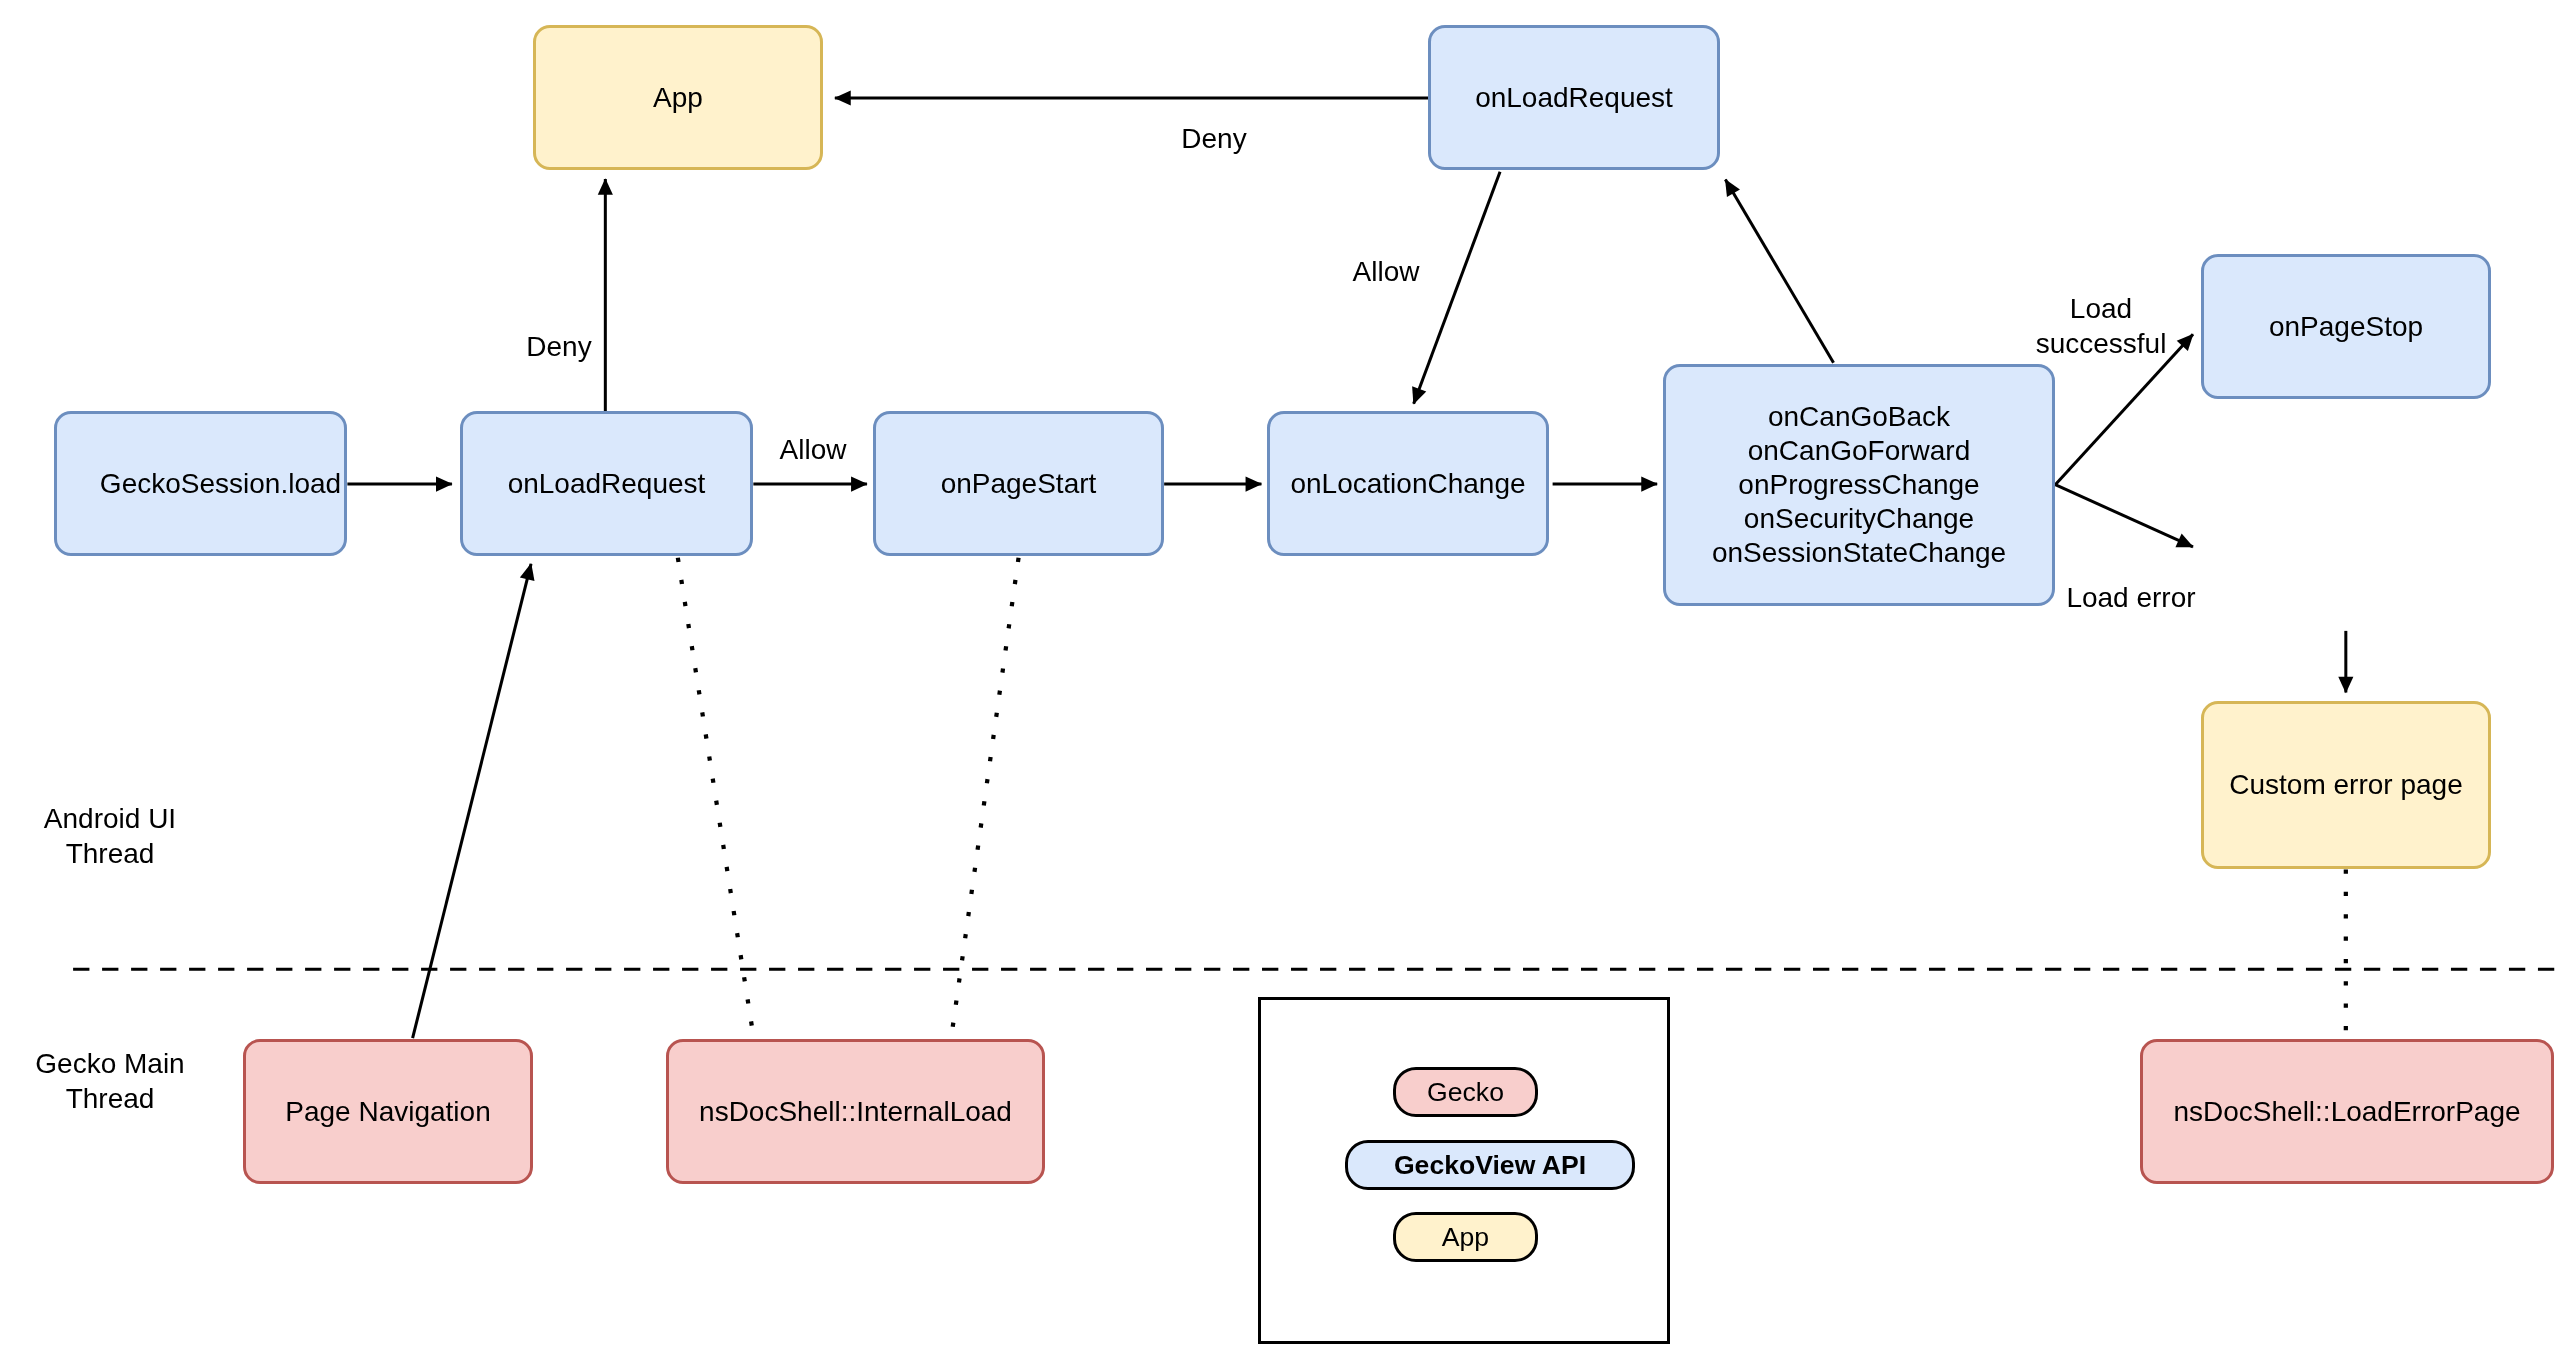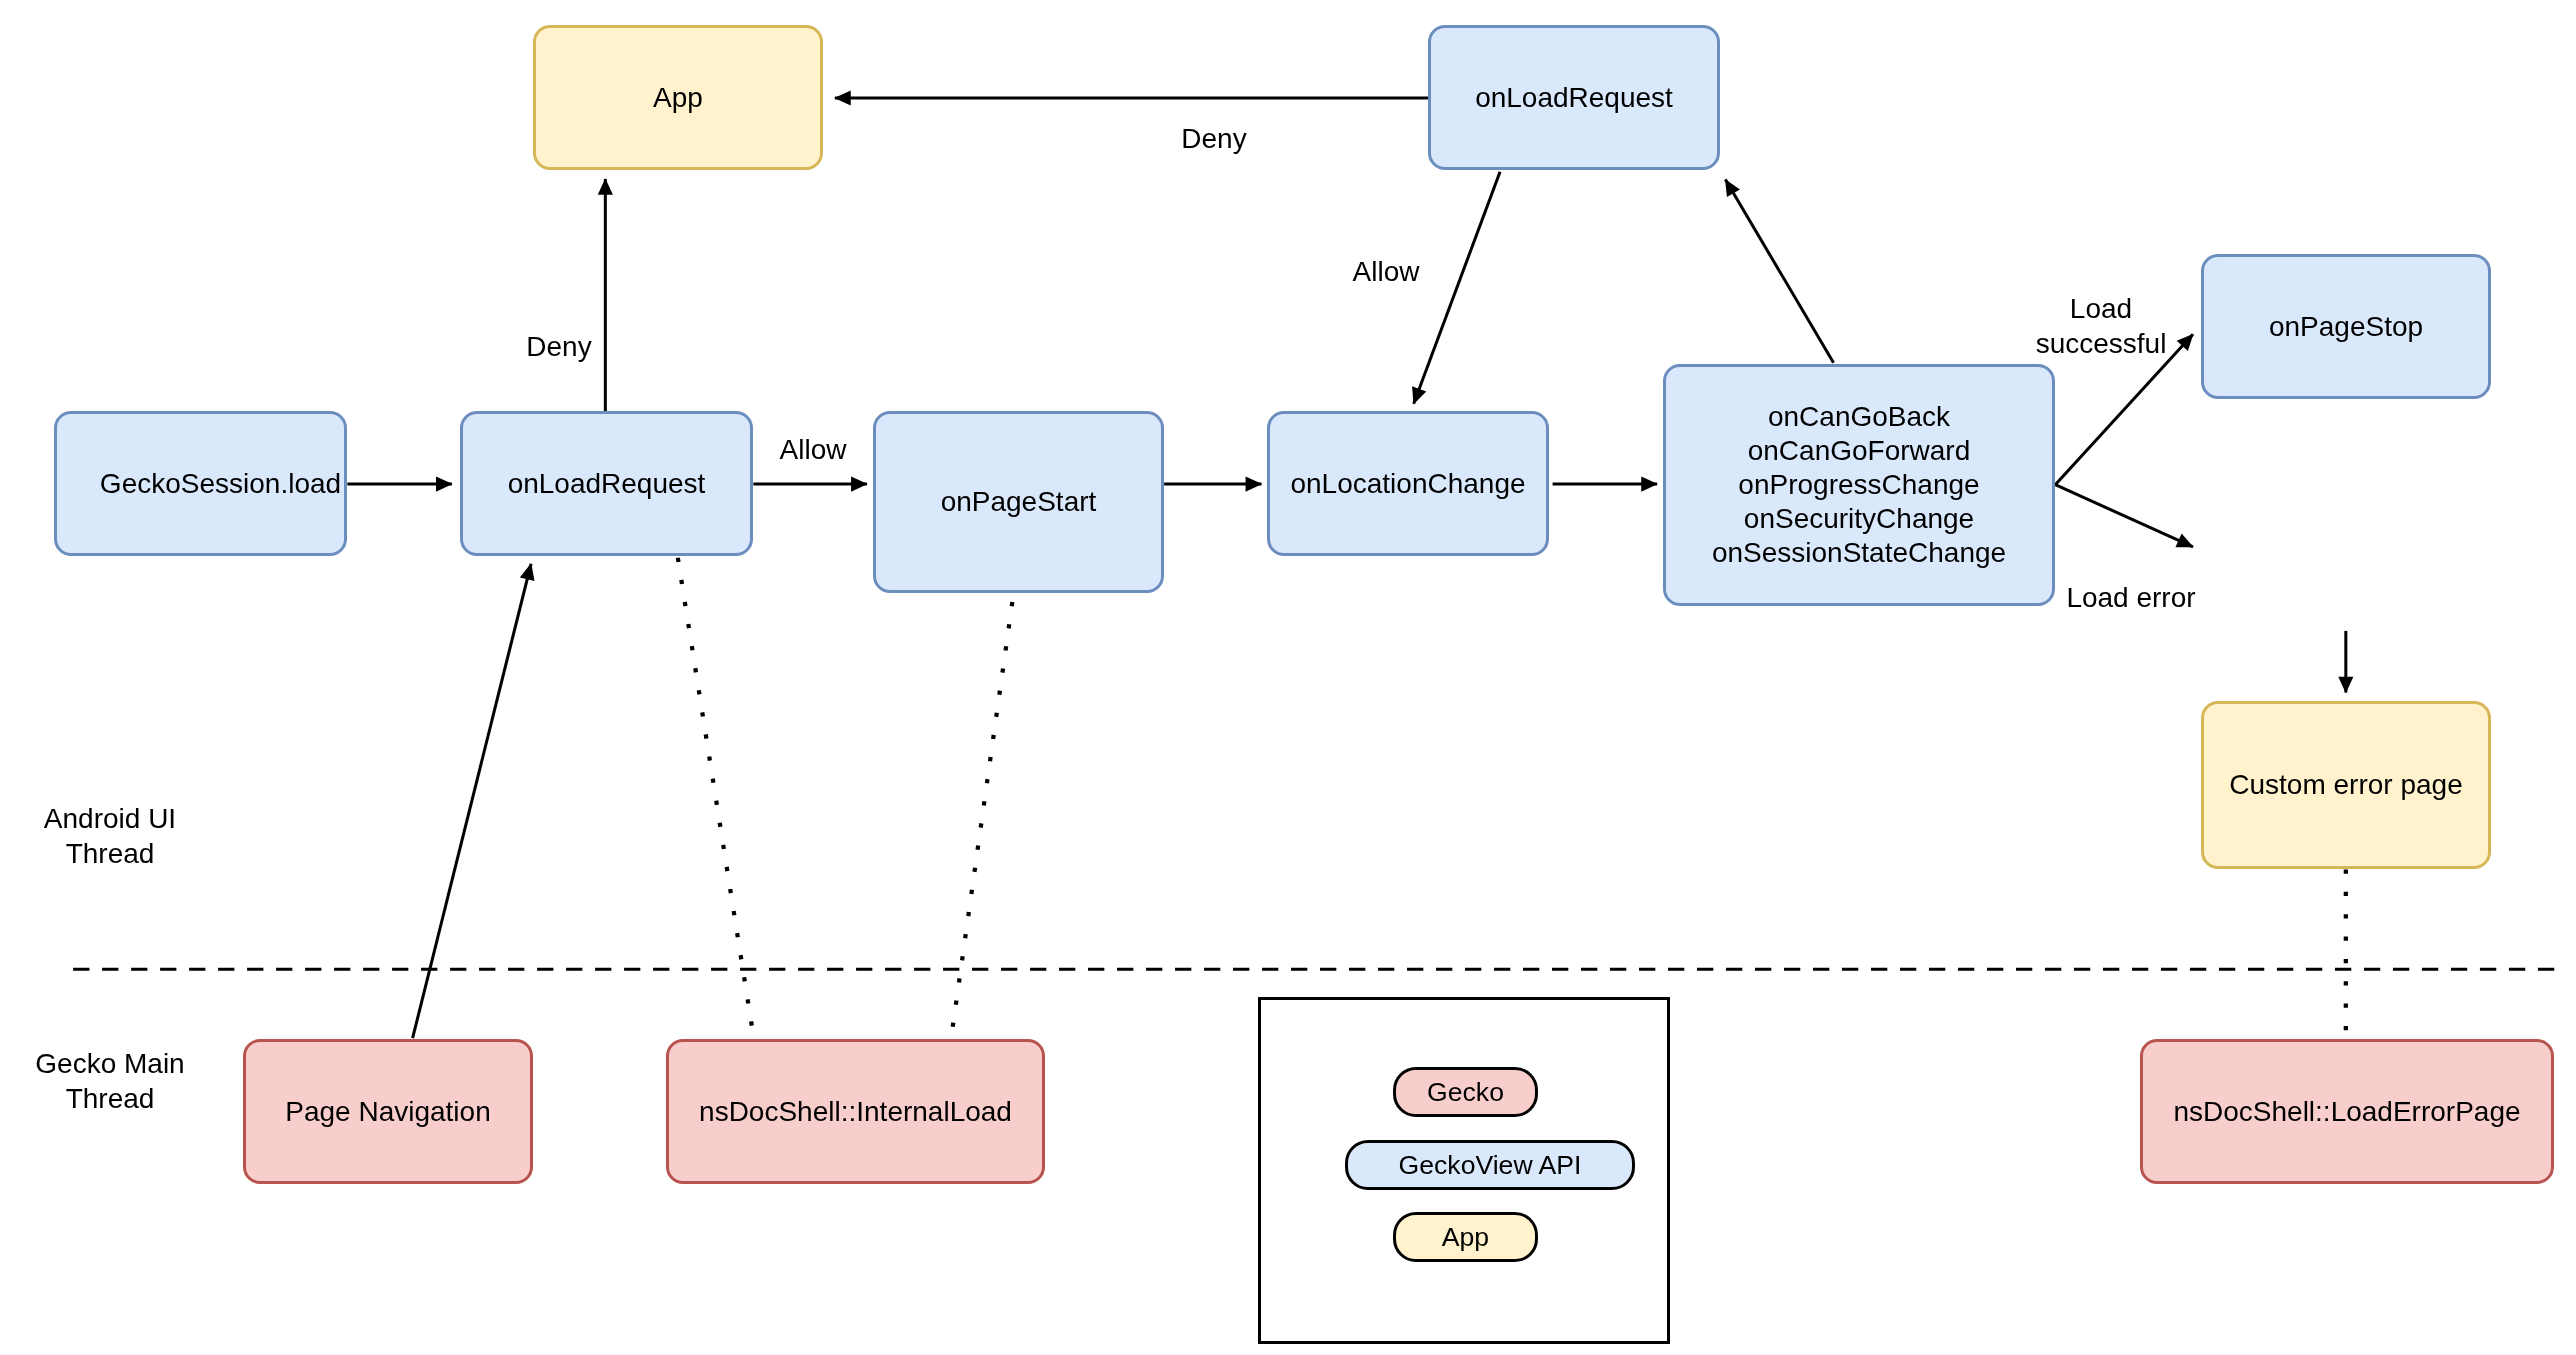--- a/index.html
+++ b/index.html
@@ -78,21 +78,21 @@
   </svg>
 
   <div class="node blue" style="left:54px;top:411px;width:293px;height:145px;padding-left:40px;">
     <span>GeckoSession.load</span>
   </div>
 
   <div class="node blue" style="left:460px;top:411px;width:293px;height:145px;">
     <span>onLoadRequest</span>
   </div>
 
-  <div class="node blue" style="left:873px;top:411px;width:291px;height:182px;">
+  <div class="node blue" style="left:873px;top:411px;width:291px;height:145px;">
     <span>onPageStart</span>
   </div>
 
   <div class="node blue" style="left:1267px;top:411px;width:282px;height:145px;">
     <span>onLocationChange</span>
   </div>
 
   <div class="node blue" style="left:1663px;top:364px;width:392px;height:242px;">
     <span>onCanGoBack</span>
     <span>onCanGoForward</span>
@@ -152,21 +152,21 @@
 
   <div class="edge-label" style="left:110px;top:1081px;">
     <div>Gecko Main</div>
     <div>Thread</div>
   </div>
 
   <div id="legend-box">
     <div class="pill red" style="left:132px;top:67px;width:145px;height:50px;">
       <span>Gecko</span>
     </div>
-    <div class="pill blue" style="left:84px;top:140px;width:290px;height:50px;">
+    <div class="pill blue" style="left:84px;top:140px;width:290px;height:50px;font-weight:bold;">
       <span>GeckoView API</span>
     </div>
     <div class="pill yellow" style="left:132px;top:212px;width:145px;height:50px;">
       <span>App</span>
     </div>
   </div>
 
 </div>
 
 

